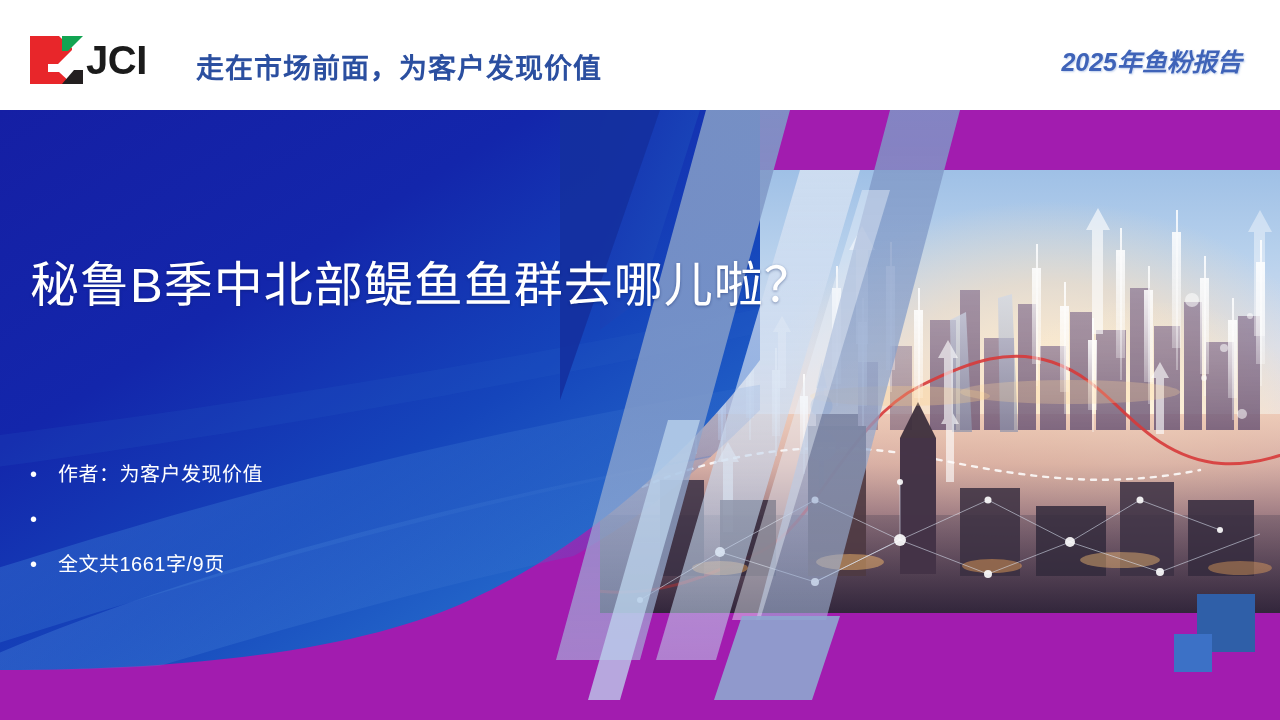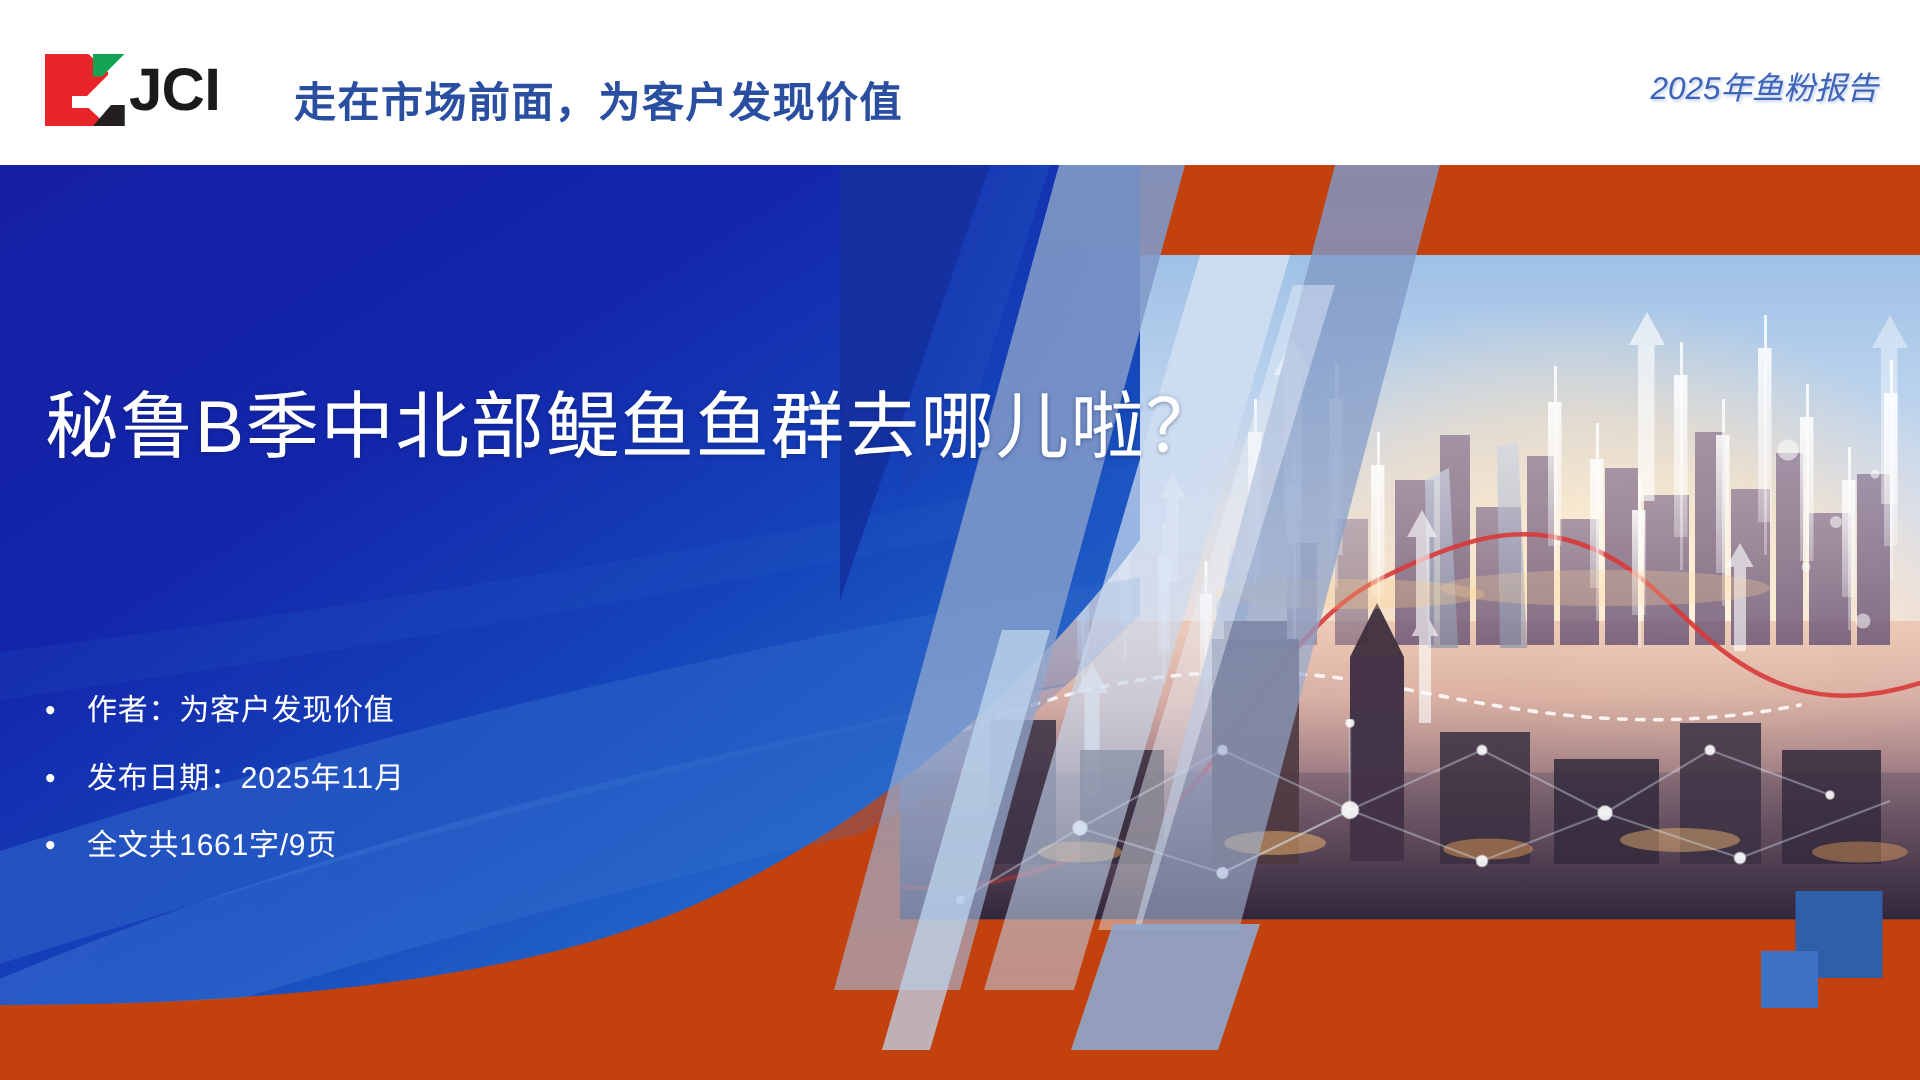--- a/index.html
+++ b/index.html
@@ -7,21 +7,21 @@
     background: #ffffff;
   }
   body {
     width: 1280px; height: 720px;
     font-family: "Liberation Sans", "DejaVu Sans", sans-serif;
     overflow: hidden;
   }
   #slide {
     position: relative;
     width: 1280px; height: 720px;
-    background: #c2410c;
+    background: #a21caf;
     overflow: hidden;
   }
 
   
   .header {
     position: absolute;
     left: 0; top: 0;
     width: 1280px; height: 110px;
     background: #ffffff;
     z-index: 60;
@@ -49,23 +49,23 @@
     position: absolute;
     left: 196px; top: 46px;
     font-size: 28px;
     font-weight: 700;
     color: #2b4fa0;
     letter-spacing: 1px;
     white-space: nowrap;
   }
   .report-label {
     position: absolute;
-    right: 28px; top: 42px;
-    font-size: 21px;
-    font-weight: 400;
+    right: 38px; top: 42px;
+    font-size: 25px;
+    font-weight: 700;
     font-style: italic;
     color: #3f63b8;
     white-space: nowrap;
     text-shadow: 1px 1px 2px rgba(140,170,220,0.55);
   }
 
   
   .photo {
     position: absolute;
     left: 600px; top: 170px;
@@ -427,21 +427,20 @@
     <div class="title-line">秘鲁B季中北部鳀鱼鱼群去哪儿啦？</div>
   </div>
 
   <div class="bullets">
     <div class="bullet-row">
       <span class="bullet-dot">•</span>
       <span class="bullet-text">作者：为客户发现价值</span>
     </div>
     <div class="bullet-row">
       <span class="bullet-dot">•</span>
-      <span class="bullet-text">发布日期：2025年11月</span>
     </div>
     <div class="bullet-row">
       <span class="bullet-dot">•</span>
       <span class="bullet-text">全文共1661字/9页</span>
     </div>
   </div>
 
   <div class="sq-big"></div>
   <div class="sq-small"></div>
 

